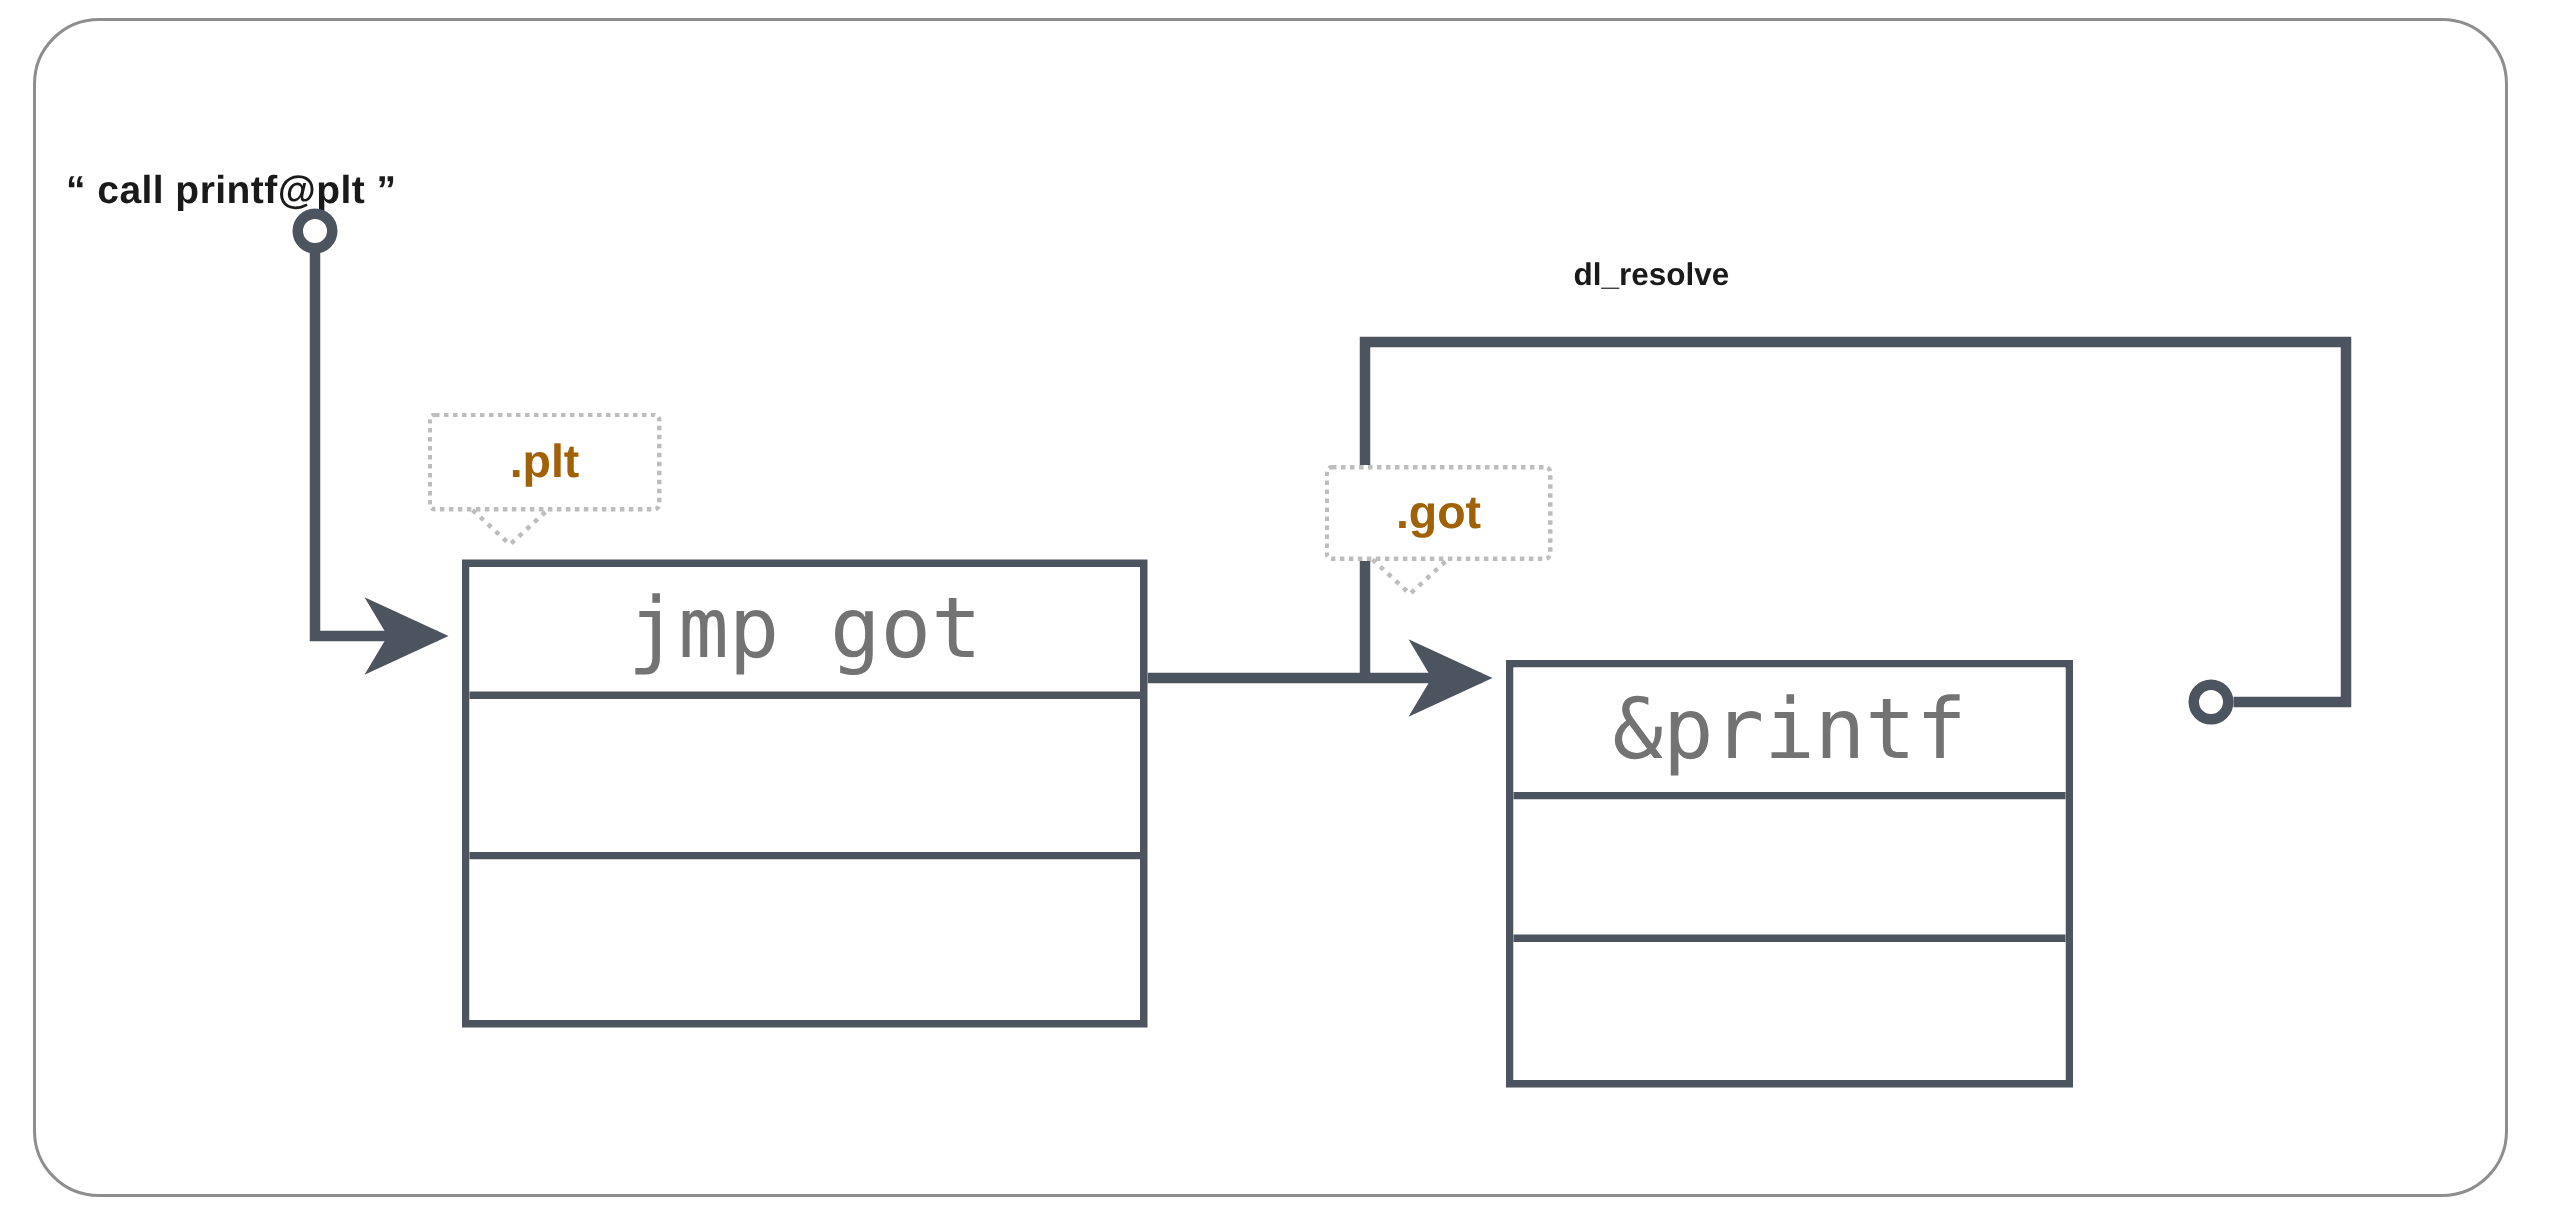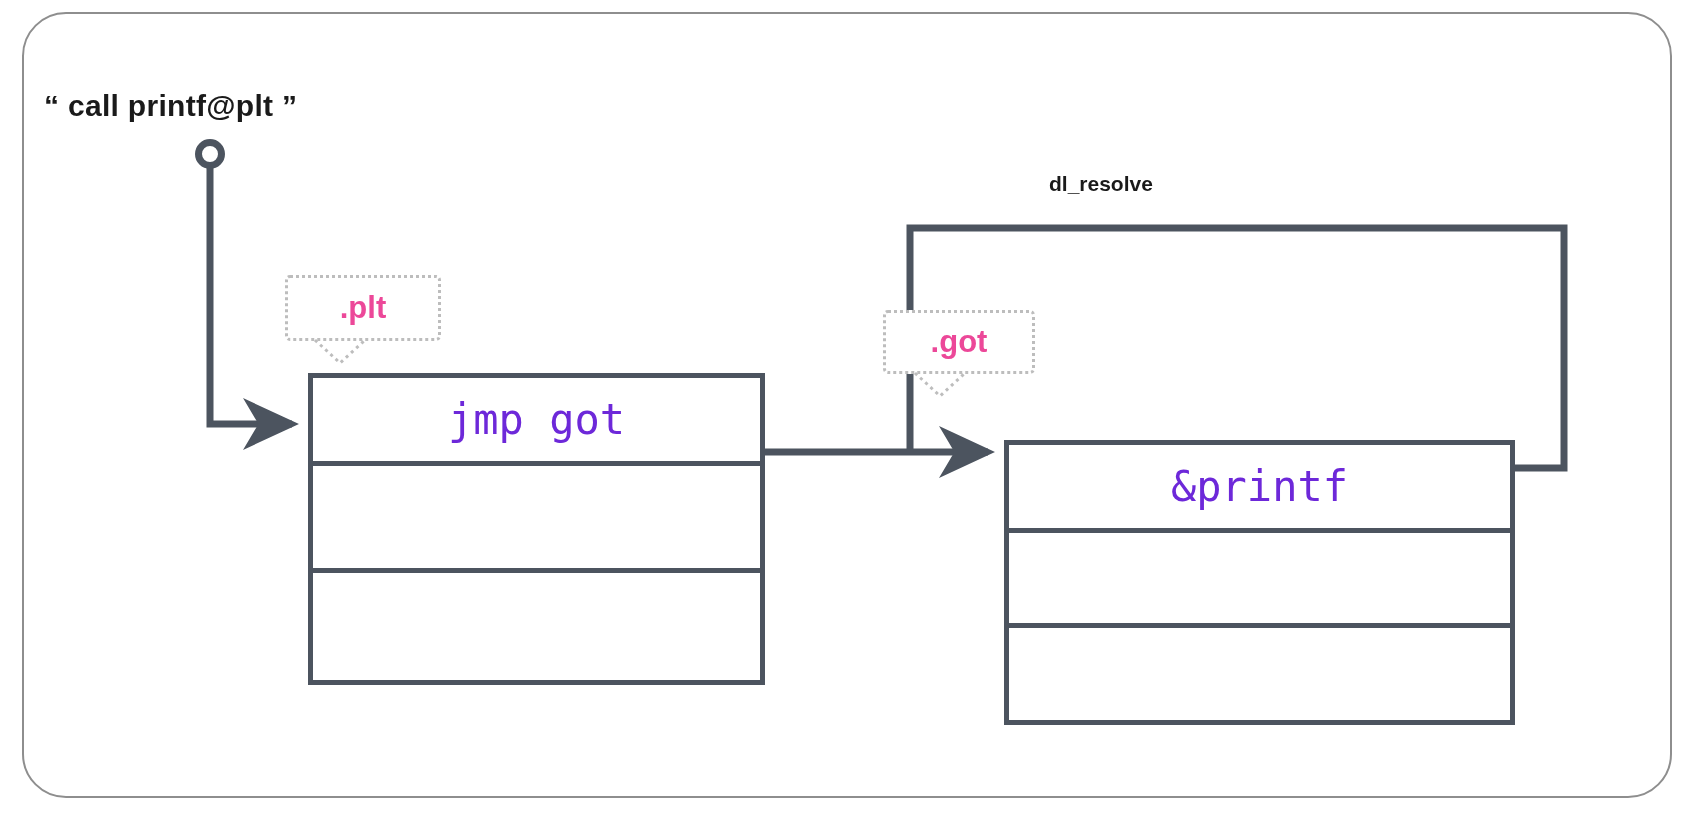--- a/index.html
+++ b/index.html
@@ -41,22 +41,22 @@
   
   .hdr-label {
     position: absolute;
     font-family: "Liberation Sans", sans-serif;
     font-weight: bold;
     color: #1a1a1a;
     white-space: nowrap;
   }
   #call-label {
     left: 44px;
-    top: 89px;
-    font-size: 30px;
+    top: 111px;
+    font-size: 26px;
     letter-spacing: 0.3px;
   }
   #dl-resolve-label {
     left: 1049px;
     top: 172px;
     font-size: 21px;
   }
   
   .mem-table {
     position: absolute;
@@ -64,40 +64,40 @@
     box-sizing: border-box;
     background: #ffffff;
   }
   .mem-row {
     box-sizing: border-box;
     background: #ffffff;
     display: flex;
     align-items: center;
     justify-content: center;
     font-family: "DejaVu Sans Mono", monospace;
-    font-size: 42px;
-    color: #6d28d9;
+    font-size: 56px;
+    color: #737373;
     border-bottom: 5px solid #4c545f;
   }
   .mem-row:last-child {
     border-bottom: none;
   }
   #plt-table {
     left: 308px;
     top: 373px;
     width: 457px;
     height: 312px;
   }
   #plt-table .mem-row:nth-child(1) { height: 88px; }
   #plt-table .mem-row:nth-child(2) { height: 107px; }
   #plt-table .mem-row:nth-child(3) { height: 107px; }
   #got-table {
     left: 1004px;
     top: 440px;
-    width: 511px;
+    width: 378px;
     height: 285px;
   }
   #got-table .mem-row:nth-child(1) { height: 88px; }
   #got-table .mem-row:nth-child(2) { height: 95px; }
   #got-table .mem-row:nth-child(3) { height: 92px; }
   
   .callout {
     position: absolute;
   }
   .callout-box {
@@ -106,21 +106,21 @@
     top: 0;
     border: 3px dotted #bdbdbd;
     border-radius: 5px;
     background: #ffffff;
     box-sizing: border-box;
     display: flex;
     align-items: center;
     justify-content: center;
     font-family: "Liberation Sans", sans-serif;
     font-weight: bold;
-    color: #ec4899;
+    color: #a16207;
   }
   #plt-callout { left: 285px; top: 275px; width: 156px; height: 66px; }
   #plt-callout .callout-box { width: 156px; height: 66px; font-size: 31px; }
   #got-callout { left: 883px; top: 310px; width: 152px; height: 64px; }
   #got-callout .callout-box { width: 152px; height: 64px; font-size: 31px; }
   .callout-tail {
     position: absolute;
     width: 60px;
     height: 28px;
   }

